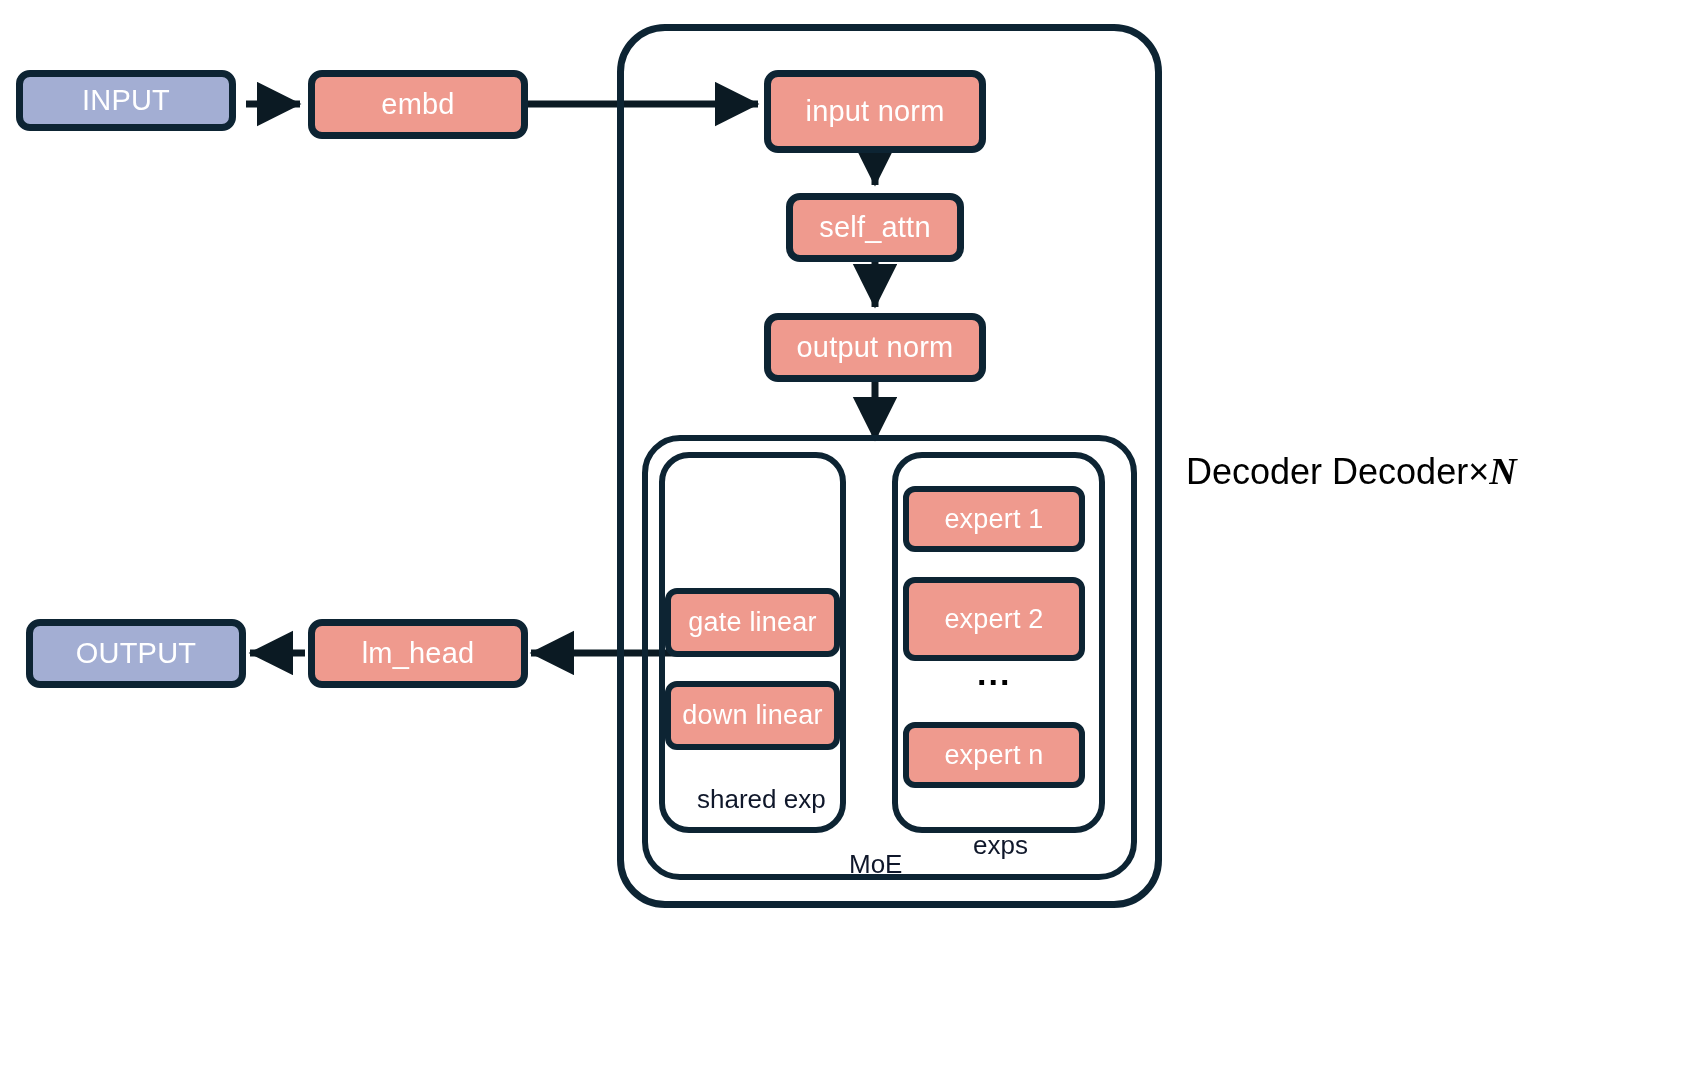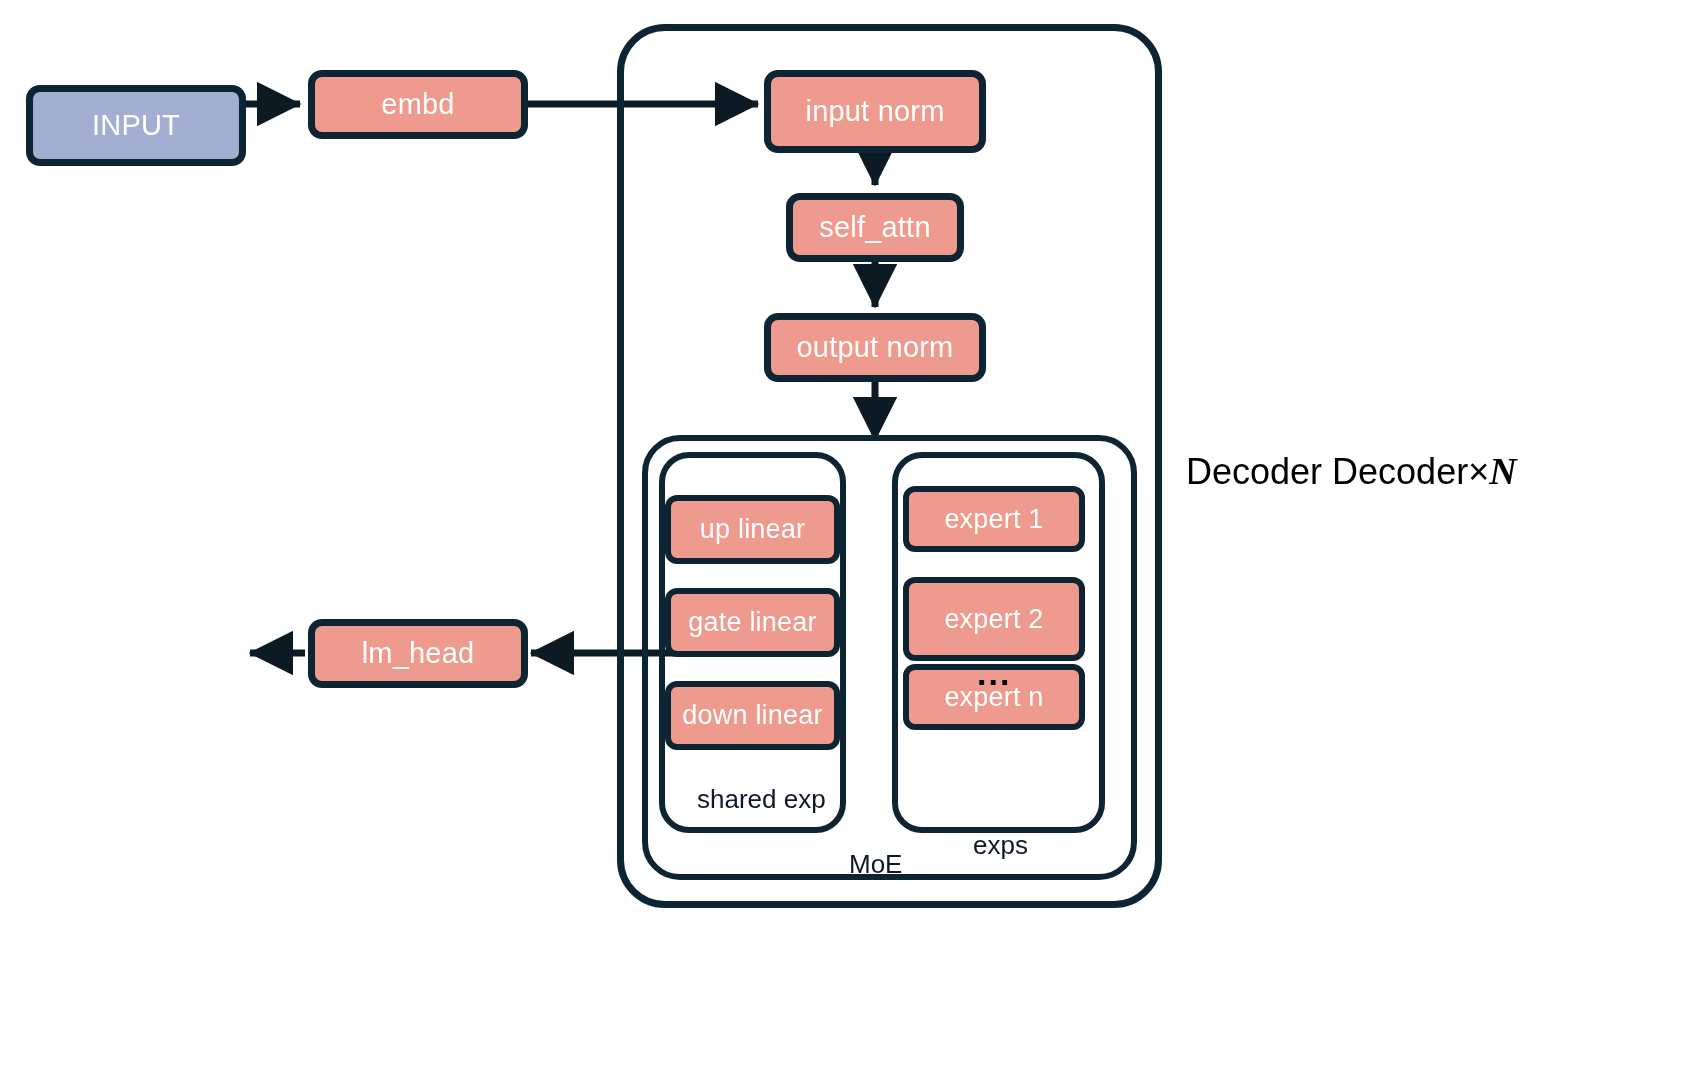--- a/index.html
+++ b/index.html
@@ -120,43 +120,40 @@
   </svg>
 
   <div class="group" id="decoder-group" style="left:617px; top:24px; width:545px; height:884px;"></div>
 
   <div class="group" id="moe-group" style="left:642px; top:435px; width:495px; height:445px;"></div>
 
   <div class="group exp-group" style="left:659px; top:452px; width:187px; height:381px;"></div>
 
   <div class="group exp-group" style="left:892px; top:452px; width:213px; height:381px;"></div>
 
-  <div class="node blue" style="left:26px; top:70px; width:220px; height:81px;margin-top:15px;">
+  <div class="node blue" style="left:16px; top:70px; width:220px; height:61px;">
     <span>INPUT</span>
   </div>
 
   <div class="node salmon" style="left:308px; top:70px; width:220px; height:69px;">
     <span>embd</span>
   </div>
 
   <div class="node salmon" style="left:764px; top:70px; width:222px; height:83px;">
     <span>input norm</span>
   </div>
 
   <div class="node salmon" style="left:786px; top:193px; width:178px; height:69px;">
     <span>self_attn</span>
   </div>
 
   <div class="node salmon" style="left:764px; top:313px; width:222px; height:69px;">
     <span>output norm</span>
   </div>
 
-  <div class="node salmon small" style="left:665px; top:495px; width:175px; height:69px;">
-    <span>up linear</span>
-  </div>
 
   <div class="node salmon small" style="left:665px; top:588px; width:175px; height:69px;">
     <span>gate linear</span>
   </div>
 
   <div class="node salmon small" style="left:665px; top:681px; width:175px; height:69px;">
     <span>down linear</span>
   </div>
 
   <div class="label" style="left:697px; top:786px;">shared exp</div>
@@ -164,30 +161,33 @@
   <div class="node salmon small" style="left:903px; top:486px; width:182px; height:66px;">
     <span>expert 1</span>
   </div>
 
   <div class="node salmon small" style="left:903px; top:577px; width:182px; height:84px;">
     <span>expert 2</span>
   </div>
 
   <div class="label ellipsis-label" style="left:977px; top:656px;">...</div>
 
-  <div class="node salmon small" style="left:903px; top:664px; width:182px; height:66px;">
+  <div class="node salmon small" style="left:903px; top:722px; width:182px; height:66px;">
     <span>expert n</span>
   </div>
 
   <div class="label" style="left:973px; top:832px;text-align:center;">exps</div>
 
   <div class="label" style="left:849px; top:851px;">MoE</div>
 
   <div class="node salmon" style="left:308px; top:619px; width:220px; height:69px;">
     <span>lm_head</span>
   </div>
 
+  <div class="node blue" style="left:26px; top:619px; width:220px; height:69px;">
+    <span>OUTPUT</span>
+  </div>
 
   <div class="label" id="decoder-caption" style="left:1186px; top:452px;">
     <span>Decoder Decoder×</span><span class="n-italic">N</span>
   </div>
 
 </div>
 
 </body></html>

